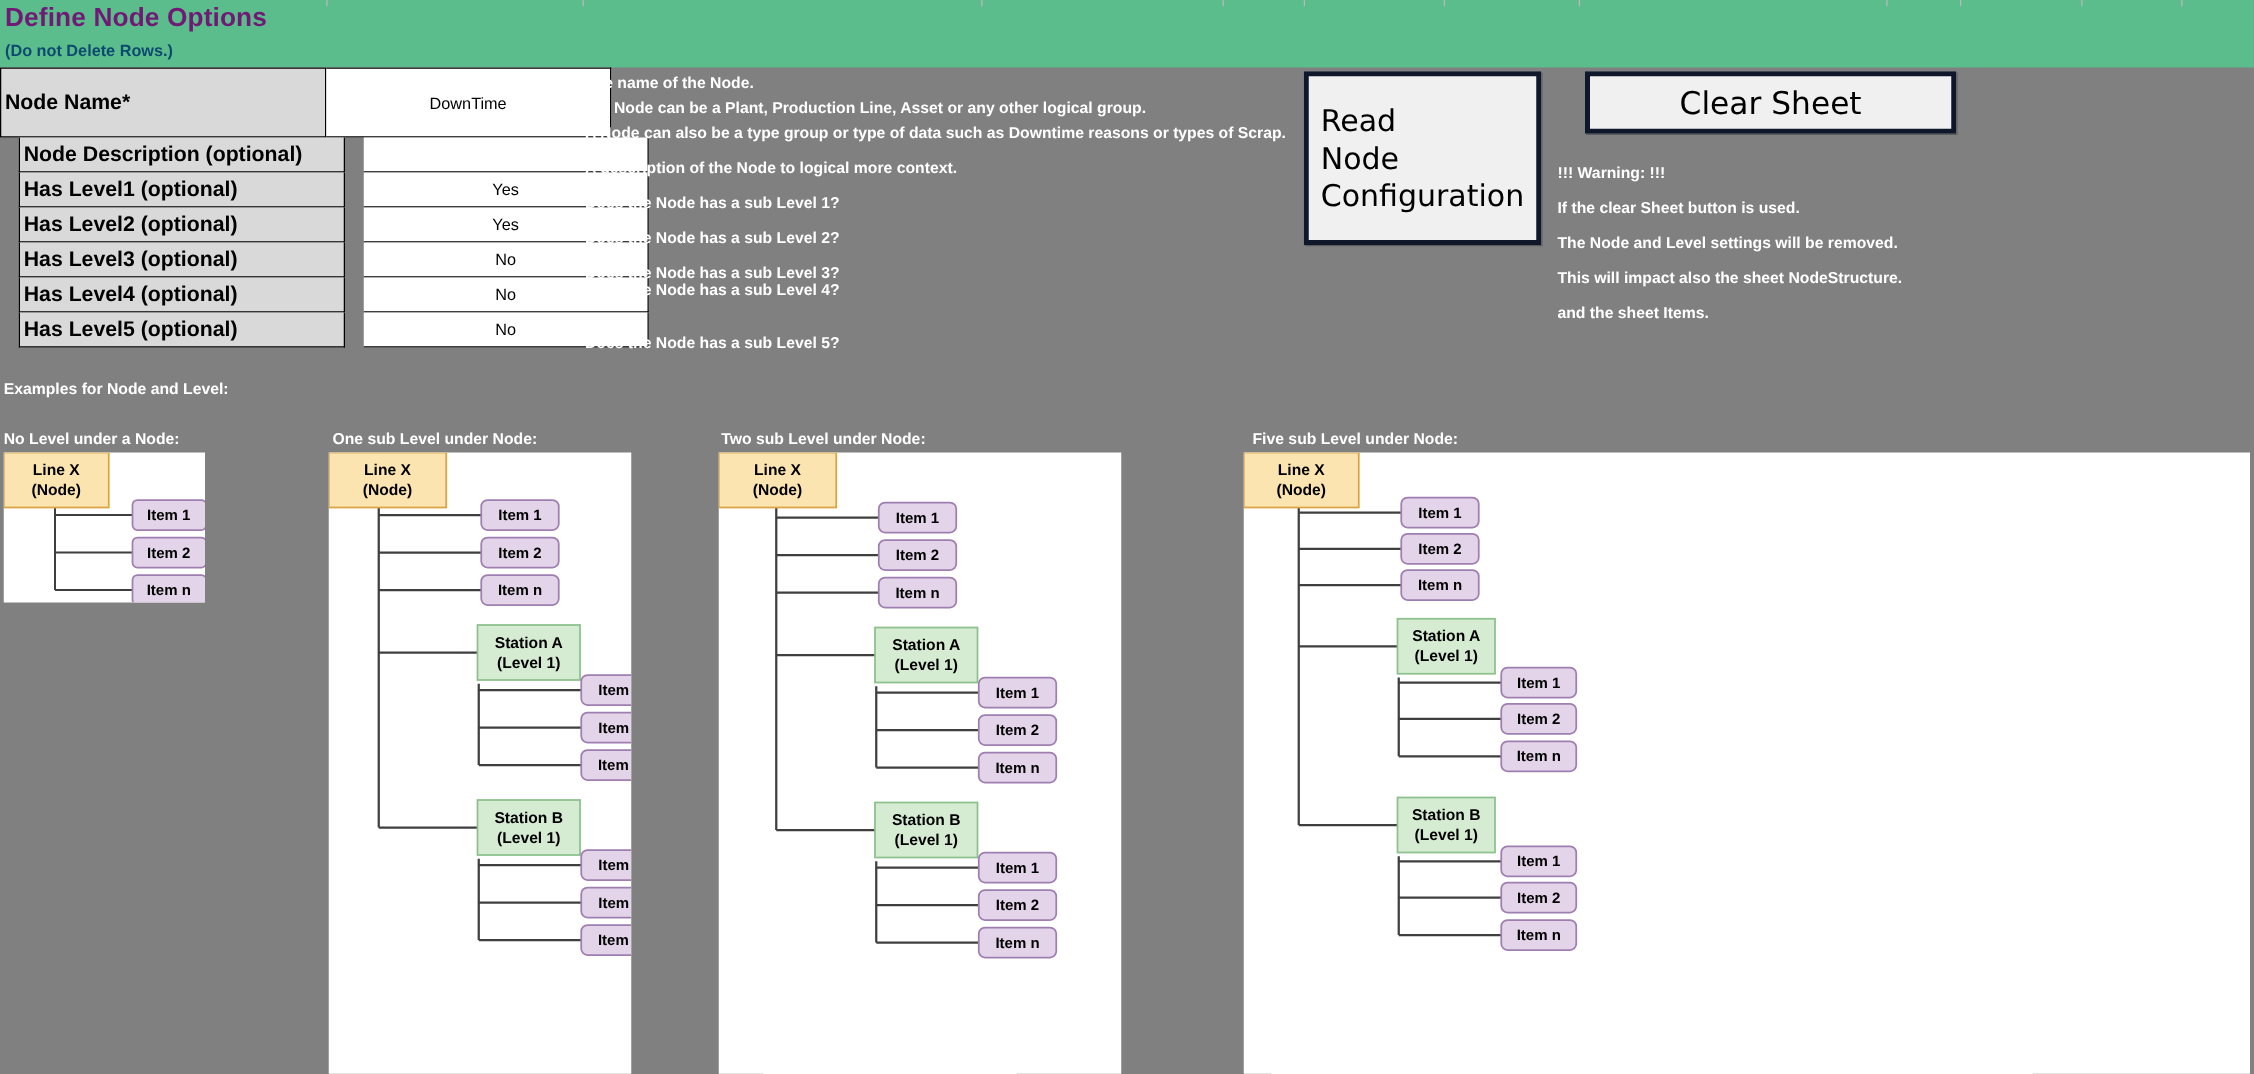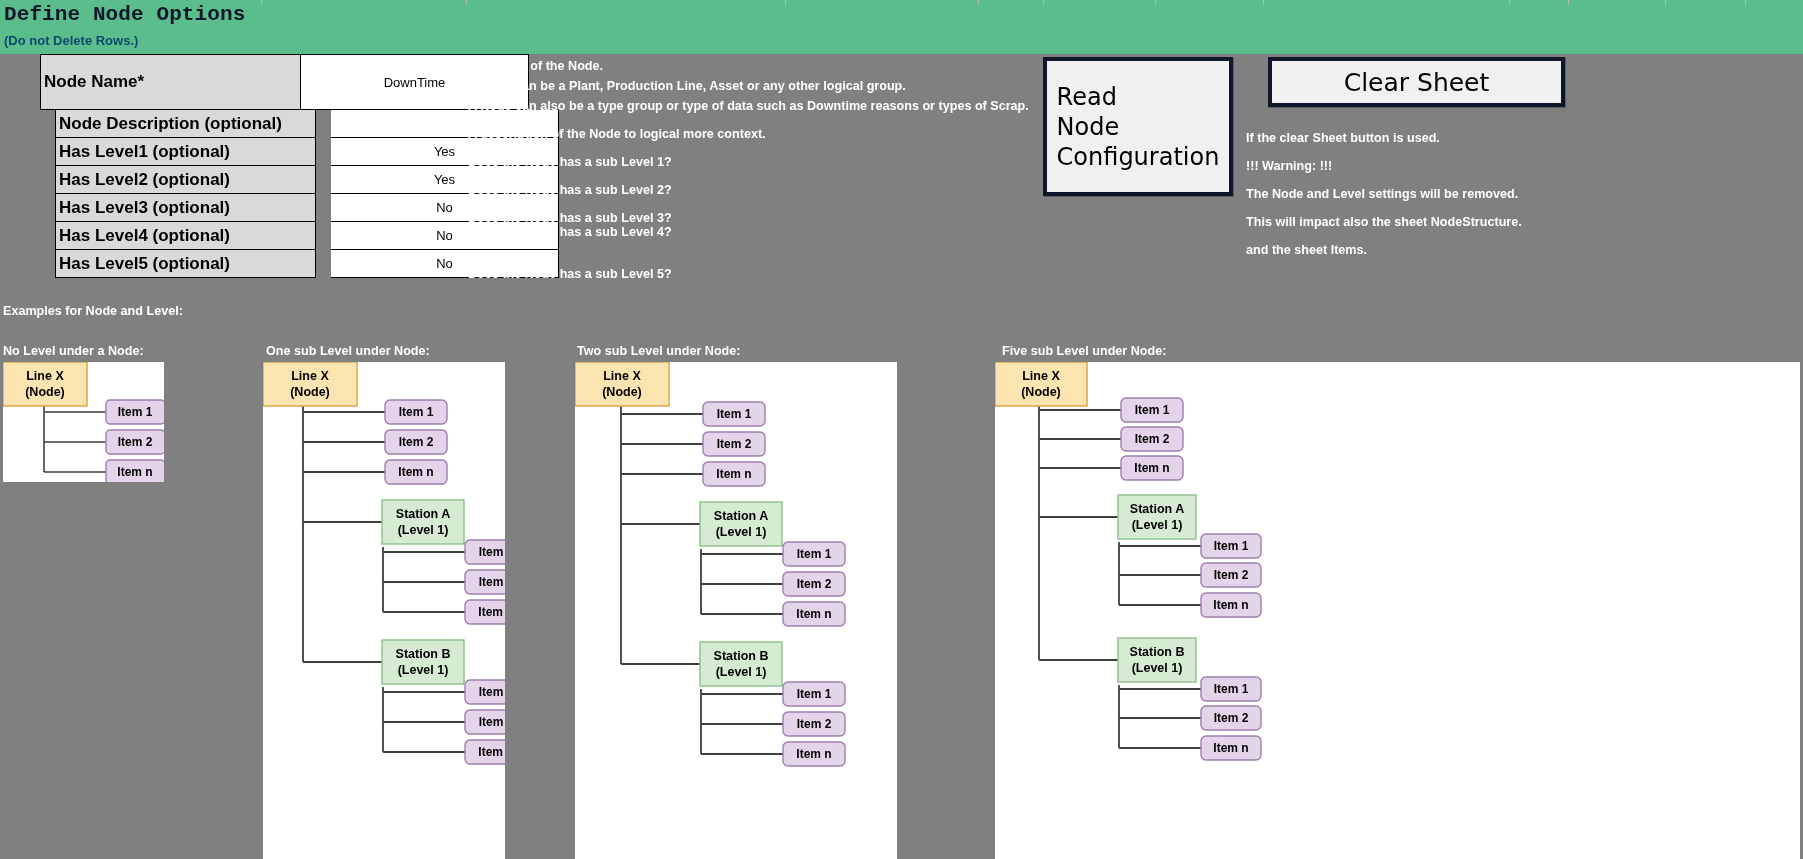--- a/index.html
+++ b/index.html
@@ -15,32 +15,31 @@
   
   .banner{
     position:absolute; left:0; top:0; width:1803px; height:54px;
     background:#5cbd8c;
     box-sizing:border-box;
   }
   .banner-cols{position:absolute;left:0;top:0;width:1803px;height:5px;}
   .banner-cols i{position:absolute;top:0;width:1px;height:5px;background:#b9b9b9;display:block;}
   .banner-title{
     position:absolute;left:4px;top:3px;
-    font-size:21px;font-weight:bold;color:#0f172a;
+    font-size:21px;font-weight:bold;color:#701a75;
     letter-spacing:.1px;
-    font-family:Liberation Mono, monospace;
   }
   .banner-sub{
     position:absolute;left:4px;top:33px;
     font-size:13px;font-weight:bold;color:#0c4a6e;
   }
 
   
   .form{position:absolute;left:0;top:54px;}
-  .row{display:flex;padding-left:40px;}
+  .row{display:flex;}
   .lbl{
     width:261px;box-sizing:border-box;
     background:#d9d9d9;border:1px solid #000;
     border-top:none;
     font-size:17px;font-weight:bold;color:#000;
     display:flex;align-items:center;
     padding-left:3px;
   }
   .row:first-child .lbl,.row:first-child .val{border-top:1px solid #000;}
   .val{
@@ -148,43 +147,43 @@
     <div class="val">No</div>
   </div>
   <div class="row r-sm">
     <div class="lbl">Has Level5 (optional)</div>
     <div class="val">No</div>
   </div>
 </div>
 
 <div class="descs">
   <div class="desc" style="position:absolute;left:0;top:2px">The name of the Node.</div>
-  <div class="desc" style="position:absolute;left:0;top:22px">A Node can be a Plant, Production Line, Asset or any other logical group.</div>
+  <div class="desc" style="position:absolute;left:11px;top:22px">A Node can be a Plant, Production Line, Asset or any other logical group.</div>
   <div class="desc" style="position:absolute;left:0;top:42px">A Node can also be a type group or type of data such as Downtime reasons or types of Scrap.</div>
   <div class="desc" style="position:absolute;left:0;top:70px">A description of the Node to logical more context.</div>
   <div class="desc" style="position:absolute;left:0;top:98px">Does the Node has a sub Level 1?</div>
   <div class="desc" style="position:absolute;left:0;top:126px">Does the Node has a sub Level 2?</div>
   <div class="desc" style="position:absolute;left:0;top:154px">Does the Node has a sub Level 3?</div>
   <div class="desc" style="position:absolute;left:0;top:168px">Does the Node has a sub Level 4?</div>
   <div class="desc" style="position:absolute;left:0;top:210px">Does the Node has a sub Level 5?</div>
 </div>
 
 <div class="btn" id="read-btn">
   <div>
     <div>Read</div>
     <div>Node</div>
     <div>Configuration</div>
   </div>
 </div>
 
 <div class="btn" id="clear-btn">Clear Sheet</div>
 
 <div class="warn">
+  <div>!!! Warning: !!!</div>
   <div>If the clear Sheet button is used.</div>
-  <div>!!! Warning: !!!</div>
   <div>The Node and Level settings will be removed.</div>
   <div>This will impact also the sheet NodeStructure.</div>
   <div>and the sheet Items.</div>
 </div>
 
 <div class="ex-head">Examples for Node and Level:</div>
 
 <div class="ex-cap" style="left:3px;top:344px">No Level under a Node:</div>
 <div class="ex-cap" style="left:266px;top:344px">One sub Level under Node:</div>
 <div class="ex-cap" style="left:577px;top:344px">Two sub Level under Node:</div>

